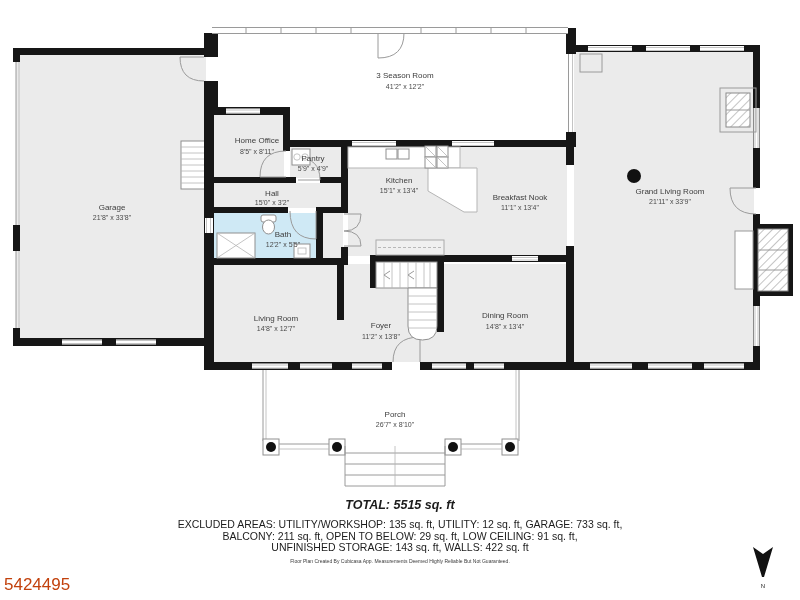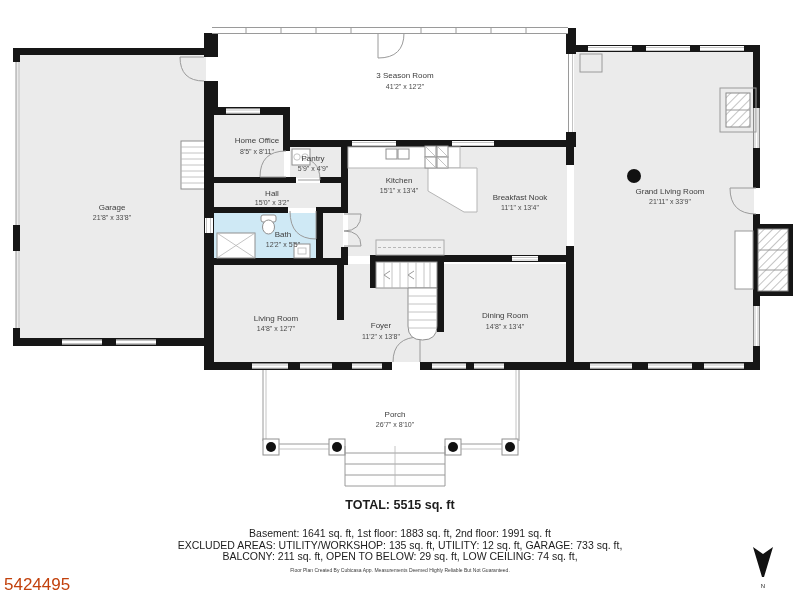--- a/index.html
+++ b/index.html
@@ -8,21 +8,21 @@
   #plan-svg{position:absolute;left:0;top:0;}
   .room-name{font-size:8px;fill:#3c3c3c;text-anchor:middle;}
   .room-dims{font-size:7px;fill:#4a4a4a;text-anchor:middle;}
   .wall{fill:#161616;}
   .win{fill:#ffffff;}
   .thin{stroke:#9a9a9a;stroke-width:1;fill:none;}
   .thin2{stroke:#b5b5b5;stroke-width:0.8;fill:none;}
   .fixture{stroke:#8f8f8f;stroke-width:1;fill:#ffffff;}
   .arc{stroke:#9a9a9a;stroke-width:1;fill:none;}
   #summary{position:absolute;left:0;top:498px;width:800px;text-align:center;color:#1c1c1c;}
-  #summary .total{font-size:12.5px;font-weight:bold;margin-bottom:16px;}
+  #summary .total{font-size:12.5px;font-weight:bold;margin-bottom:7px;font-style:italic;}
   #summary .line{font-size:10.5px;line-height:11.6px;}
   #summary .disclaimer{font-size:5px;color:#3a3a3a;margin-top:4px;}
   #listing-id{position:absolute;left:4px;top:575px;font-size:17px;color:#c2410c;}
   #compass{position:absolute;left:748px;top:546px;width:30px;height:46px;text-align:center;}
   #compass .n-label{font-size:6px;color:#222;display:block;margin-top:-1px;}
 </style>
 </head>
 <body>
 
 <div id="canvas">
@@ -344,23 +344,23 @@
     <text x="381" y="339" class="room-dims">11'2" x 13'8"</text>
     <text x="505" y="318" class="room-name">Dining Room</text>
     <text x="505" y="329" class="room-dims">14'8" x 13'4"</text>
     <text x="395" y="417" class="room-name">Porch</text>
     <text x="395" y="427" class="room-dims">26'7" x 8'10"</text>
   </g>
 </svg>
 
 <div id="summary">
   <div class="total">TOTAL: 5515 sq. ft</div>
-  <div class="line">Basement: 1641 sq. ft, 1st floor: 1883 sq. ft, 2nd floor: 1991 sq. ft</div>
   <div class="line">EXCLUDED AREAS: UTILITY/WORKSHOP: 135 sq. ft, UTILITY: 12 sq. ft, GARAGE: 733 sq. ft,</div>
-  <div class="line">BALCONY: 211 sq. ft, OPEN TO BELOW: 29 sq. ft, LOW CEILING: 74 sq. ft,</div>
+  <div class="line">BALCONY: 211 sq. ft, OPEN TO BELOW: 29 sq. ft, LOW CEILING: 91 sq. ft,</div>
+  <div class="line">UNFINISHED STORAGE: 143 sq. ft, WALLS: 422 sq. ft</div>
   <div class="disclaimer">Floor Plan Created By Cubicasa App. Measurements Deemed Highly Reliable But Not Guaranteed.</div>
 </div>
 
 <div id="listing-id">5424495</div>
 
 <div id="compass">
   <svg width="26" height="34" viewBox="0 0 26 34">
     <polygon points="3,1 13,8 23,1 14,31 12,31" fill="#111111"></polygon>
   </svg>
   <span class="n-label">N</span>

